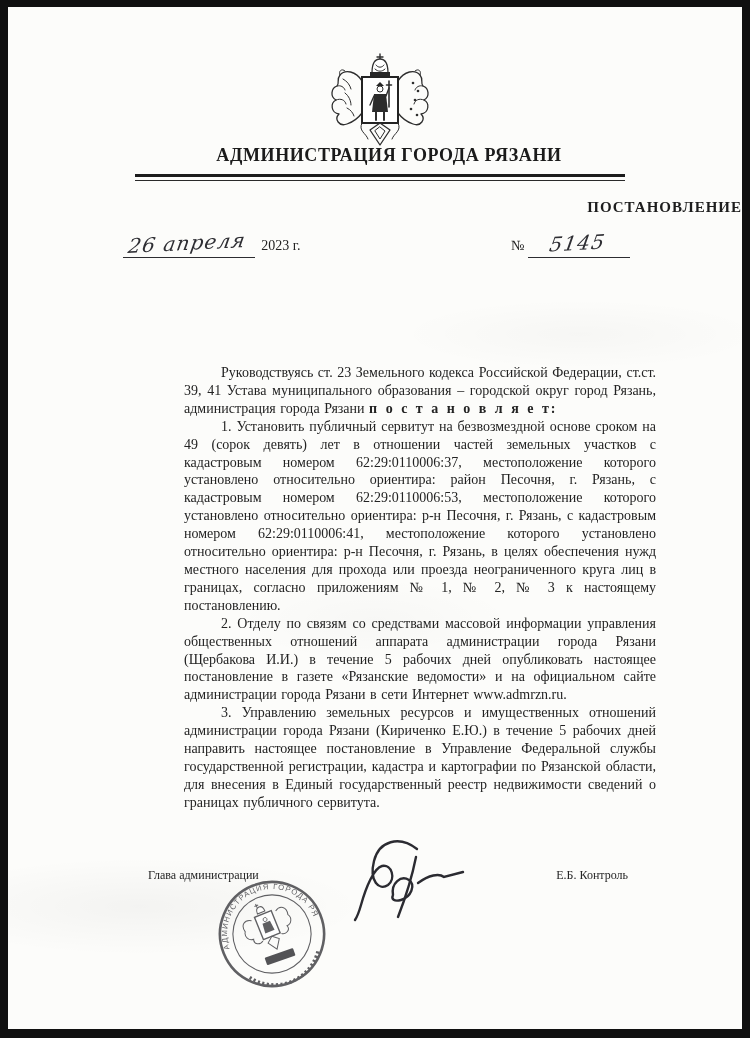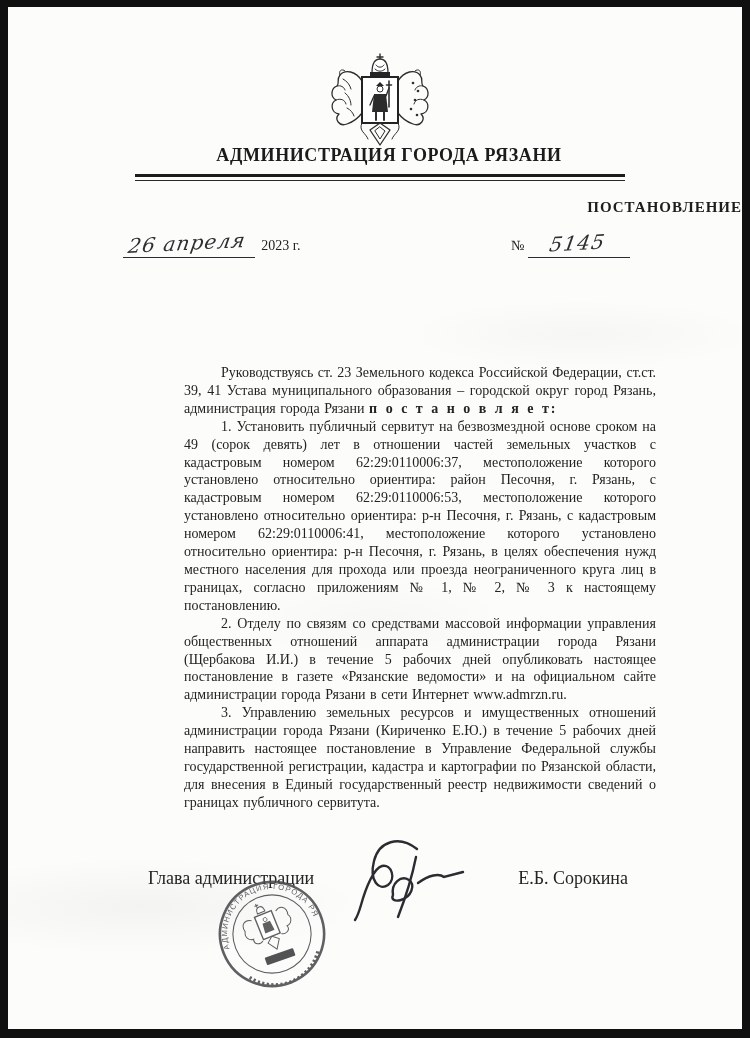--- a/index.html
+++ b/index.html
@@ -61,21 +61,21 @@
   }
   .body-text{
     position:absolute;top:357px;left:140px;width:472px;
     font-size:14px;line-height:17.9px;text-align:justify;color:#232323;margin-left:36px;
   }
   .body-text p{margin:0;text-indent:37px;word-spacing:1px;}
   .emph{font-weight:bold;letter-spacing:2px;}
   .sign-row{
     position:absolute;top:861px;left:140px;right:114px;
     display:flex;justify-content:space-between;align-items:baseline;
-    font-size:18px;color:#242424;
+    font-size:12px;color:#242424;
   }
   .signature-svg{
     position:absolute;top:826px;left:325px;width:138px;height:90px;
   }
   .stamp{
     position:absolute;top:871px;left:203px;width:122px;height:114px;
     opacity:.88;
   }
   .ink-line{stroke:#2e2e2e;fill:none;stroke-linecap:round;stroke-linejoin:round;}
 </style>
@@ -147,21 +147,21 @@
 
     <div class="body-text">
       <p><span>Руководствуясь ст. 23 Земельного кодекса Российской Федерации, ст.ст. 39, 41 Устава муниципального образования – городской округ город Рязань, администрация города Рязани </span><span class="emph">п о с т а н о в л я е т:</span></p>
       <p>1. Установить публичный сервитут на безвозмездной основе сроком на 49 (сорок девять) лет в отношении частей земельных участков с кадастровым номером 62:29:0110006:37, местоположение которого установлено относительно ориентира: район Песочня, г. Рязань, с кадастровым номером 62:29:0110006:53, местоположение которого установлено относительно ориентира: р-н Песочня, г. Рязань, с кадастровым номером 62:29:0110006:41, местоположение которого установлено относительно ориентира: р-н Песочня, г. Рязань, в целях обеспечения нужд местного населения для прохода или проезда неограниченного круга лиц в границах, согласно приложениям № 1, № 2, № 3 к настоящему постановлению.</p>
       <p>2. Отделу по связям со средствами массовой информации управления общественных отношений аппарата администрации города Рязани (Щербакова И.И.) в течение 5 рабочих дней опубликовать настоящее постановление в газете «Рязанские ведомости» и на официальном сайте администрации города Рязани в сети Интернет www.admrzn.ru.</p>
       <p>3. Управлению земельных ресурсов и имущественных отношений администрации города Рязани (Кириченко Е.Ю.) в течение 5 рабочих дней направить настоящее постановление в Управление Федеральной службы государственной регистрации, кадастра и картографии по Рязанской области, для внесения в Единый государственный реестр недвижимости сведений о границах публичного сервитута.</p>
     </div>
 
     <div class="sign-row">
       <span>Глава администрации</span>
-      <span>Е.Б. Сорокина</span>
+      <span>Е.Б. Контроль</span>
     </div>
 
     <svg class="signature-svg" viewBox="0 0 138 90" xmlns="http://www.w3.org/2000/svg">
       <g stroke="#2b2b31" fill="none" stroke-width="2.4" stroke-linecap="round">
         <path d="M84,16 C66,2 46,8 41,28 C36,48 46,58 55,52 C63,46 59,31 49,33 C41,35 33,54 28,72 C26,79 24,84 22,87"></path>
         <path d="M60,62 C58,50 68,42 76,47 C83,52 78,64 68,67 C61,69 58,66 60,62"></path>
         <path d="M83,24 C79,44 72,66 65,84"></path>
         <path d="M85,50 C96,42 106,40 111,44 L130,39"></path>
       </g>
     </svg>

